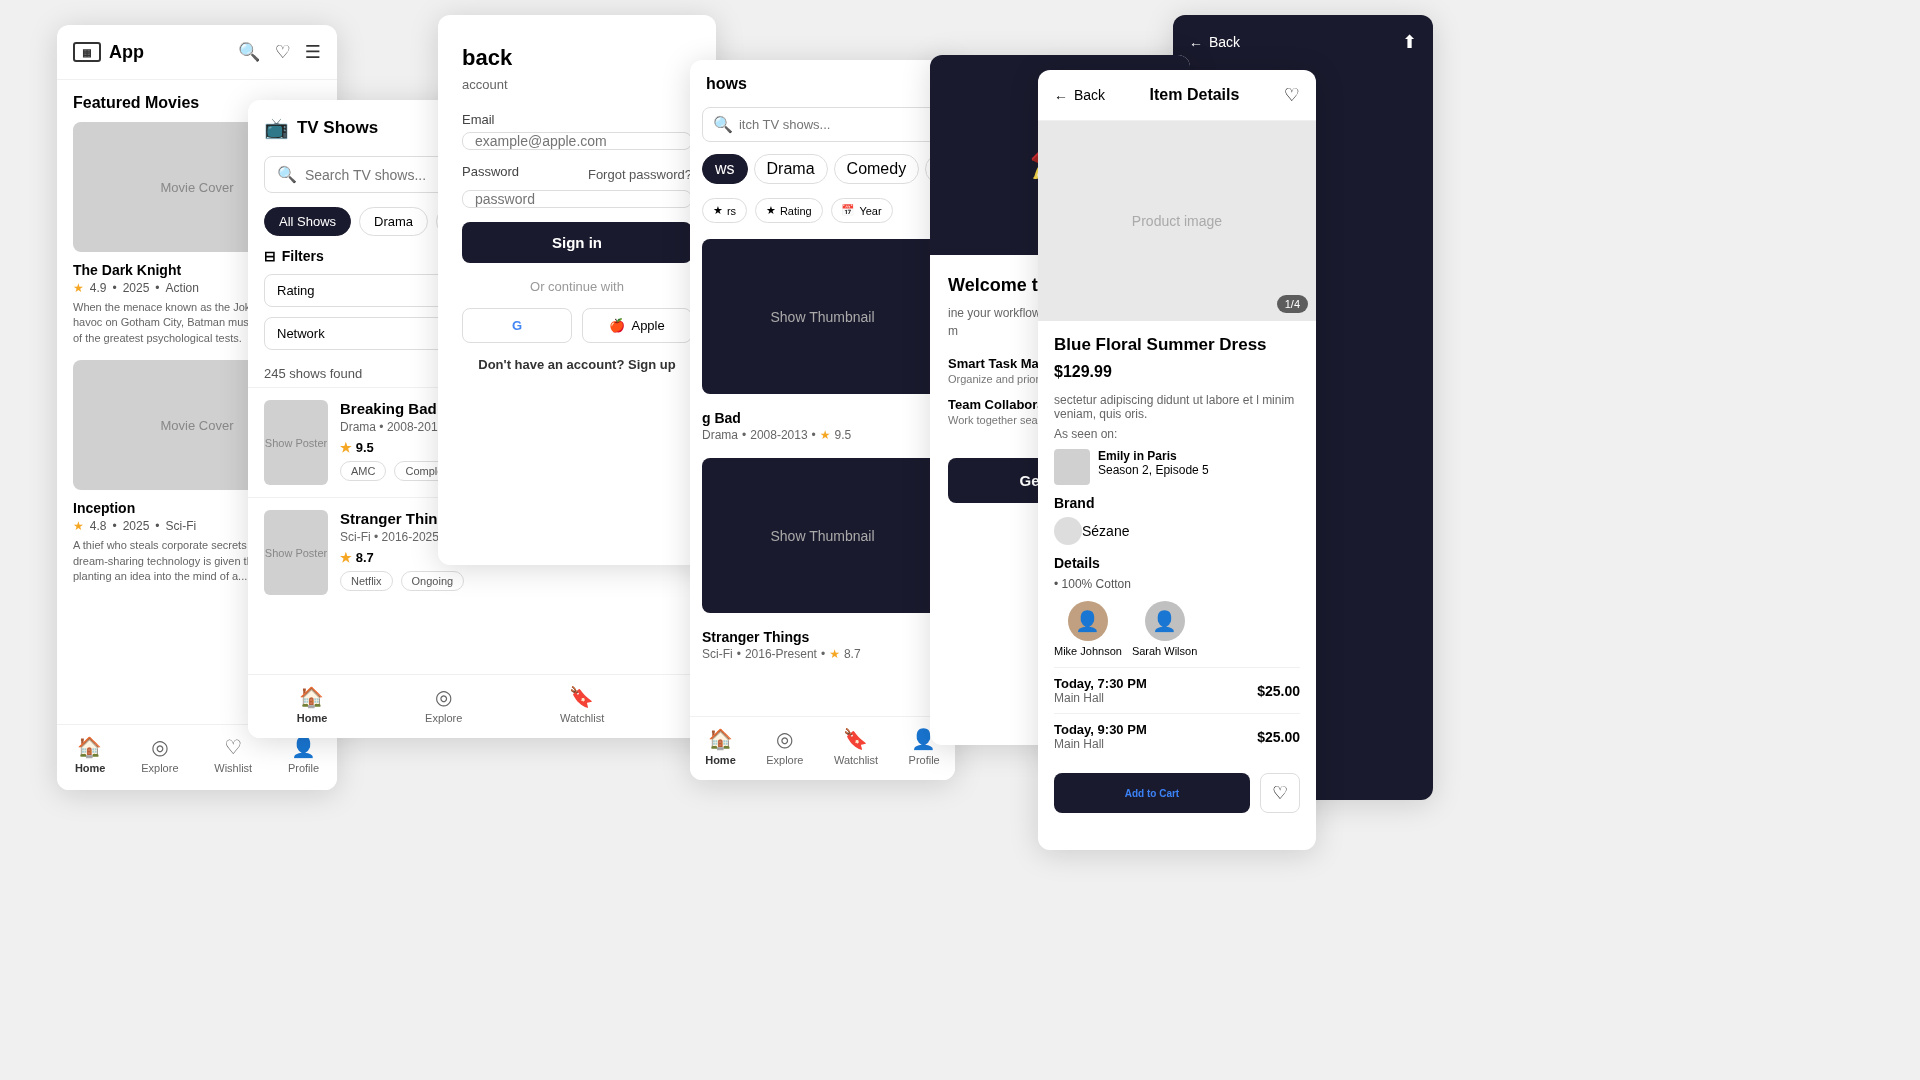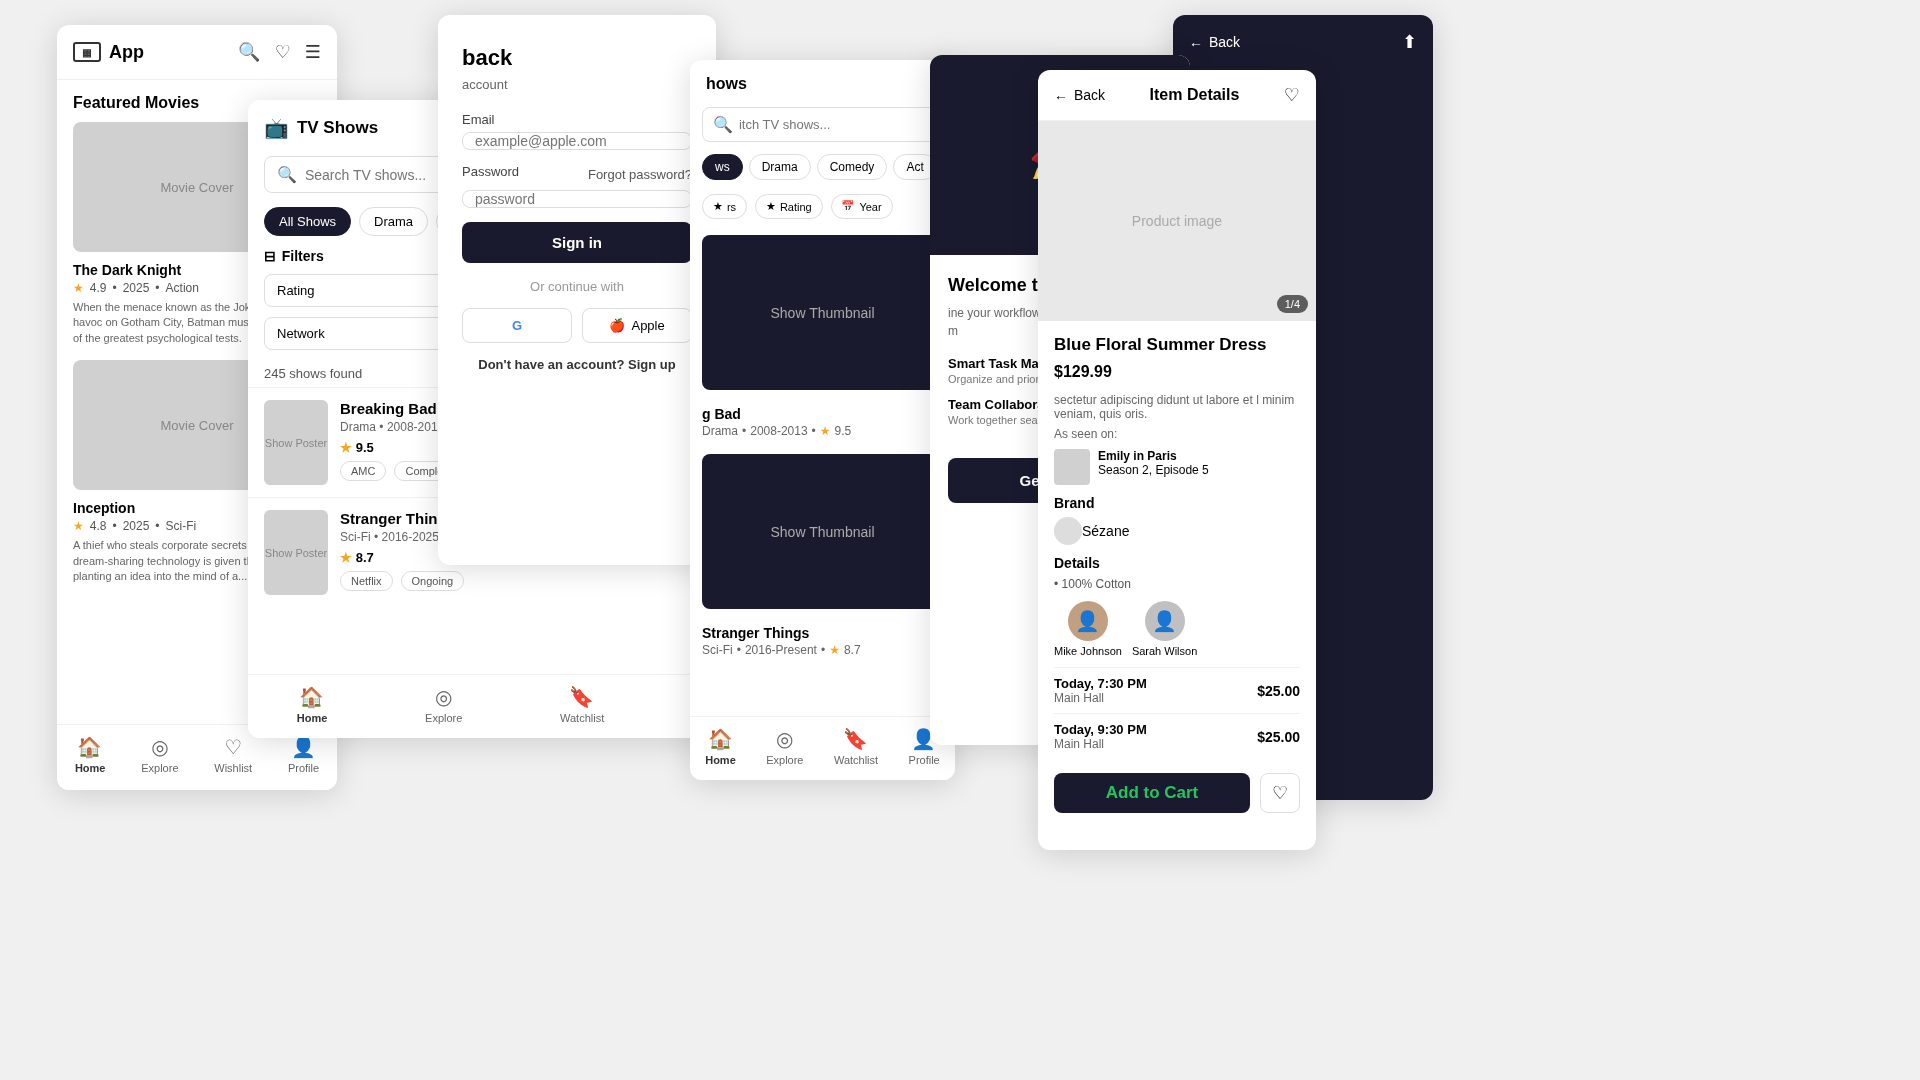--- a/index.html
+++ b/index.html
@@ -194,21 +194,21 @@
       display: flex; align-items: center;
       border: 1px solid #ddd; border-radius: 8px;
       padding: 7px 10px; gap: 6px; color: #999;
     }
     .search-bar-dark input { border: none; outline: none; flex: 1; font-size: 13px; }
     .dark-chips {
       display: flex; gap: 6px; padding: 0 12px 10px; overflow: hidden;
     }
     .dark-chip {
       padding: 5px 12px; border-radius: 16px;
-      font-size: 12px; border: 1px solid #ddd;
+      font-size: 16px; border: 1px solid #ddd;
       cursor: pointer; white-space: nowrap;
     }
     .dark-chip.active {
       background: #1a1a2e; color: #fff; border-color: #1a1a2e;
     }
     .dark-sort { padding: 4px 12px 8px; display: flex; gap: 8px; flex-wrap: wrap; }
     .dark-sort-btn {
       display: flex; align-items: center; gap: 4px;
       padding: 5px 10px; border: 1px solid #ddd; border-radius: 14px;
       font-size: 11px; cursor: pointer;
@@ -300,22 +300,22 @@
     .ticket-info .ticket-loc { font-size: 12px; color: #666; }
     .ticket-price { font-size: 14px; font-weight: 700; }
     .img-counter {
       position: absolute; bottom: 8px; right: 8px;
       background: rgba(0,0,0,0.6); color: #fff;
       font-size: 11px; padding: 3px 8px; border-radius: 10px;
     }
     .action-row { display: flex; gap: 10px; padding: 0 16px 10px; }
     .action-btn {
       flex: 1; padding: 10px;
-      background: #1a1a2e; color: #22c55e;
-      border: none; border-radius: 8px; cursor: pointer; font-size: 17px; font-weight: 600;
+      background: #1a1a2e; color: #3b82f6;
+      border: none; border-radius: 8px; cursor: pointer; font-size: 10px; font-weight: 600;
     }
     .action-btn-outline {
       width: 40px; height: 40px;
       border: 1px solid #ddd; border-radius: 8px;
       display: flex; align-items: center; justify-content: center;
       font-size: 18px; cursor: pointer;
     }
 
     
     .panel-back {

